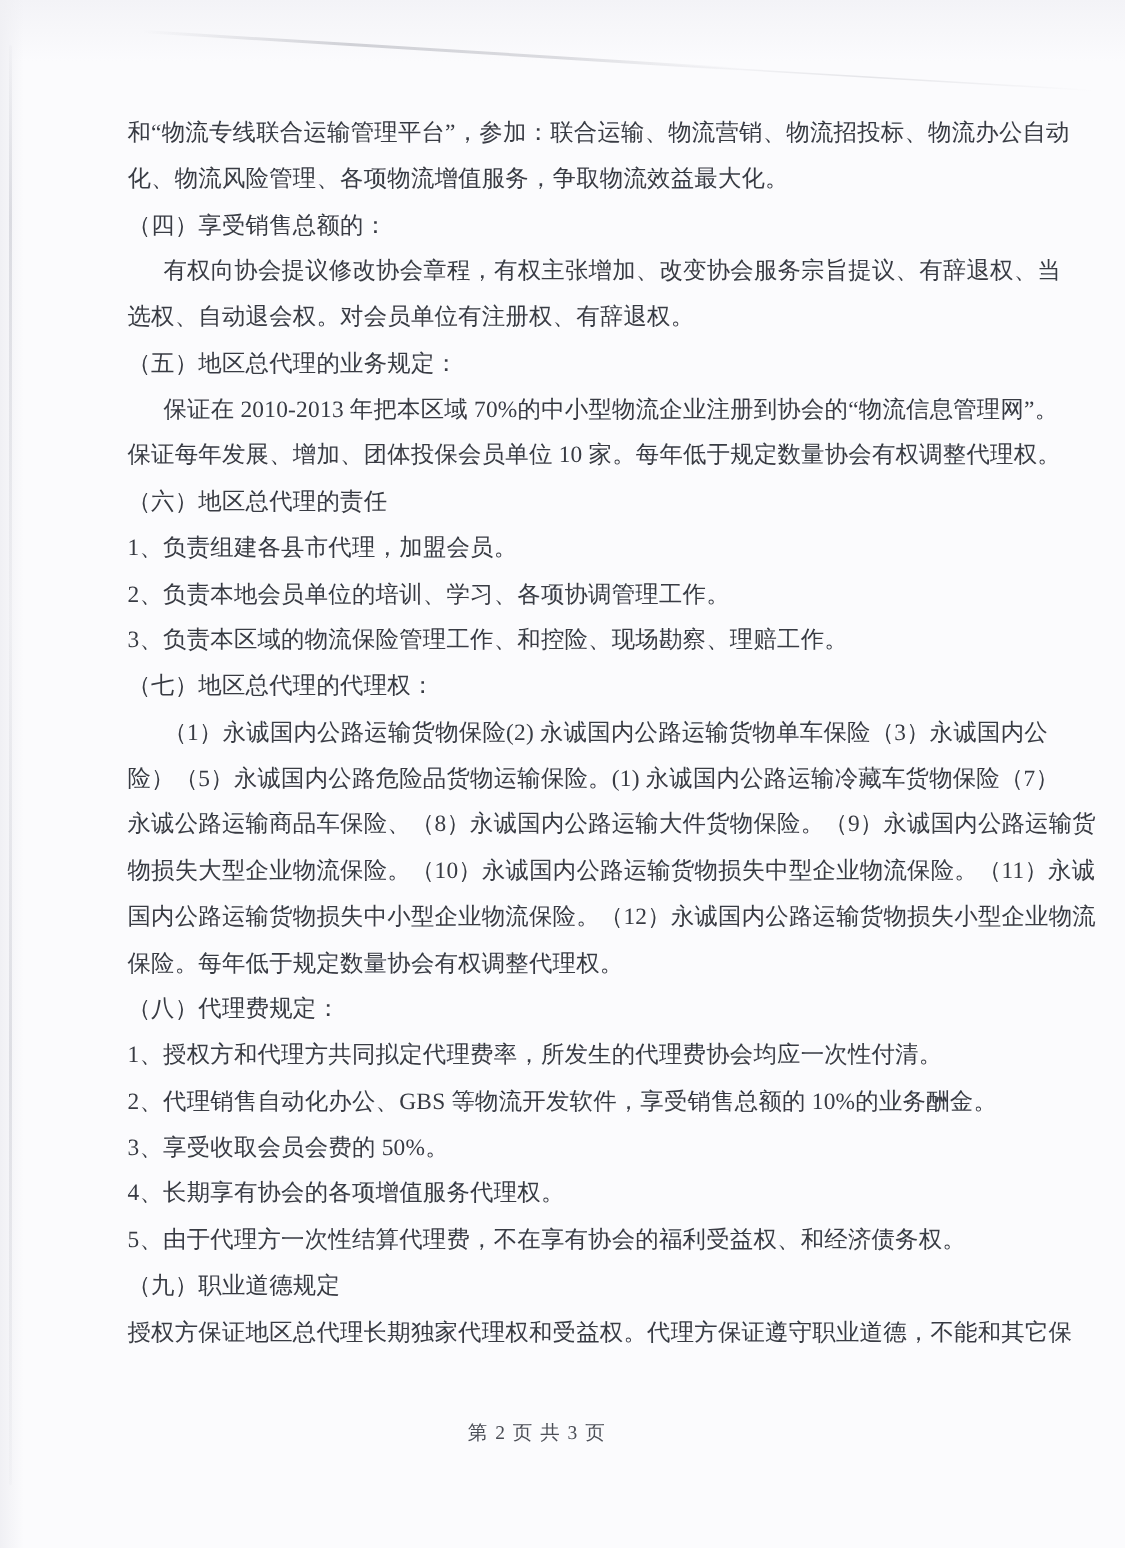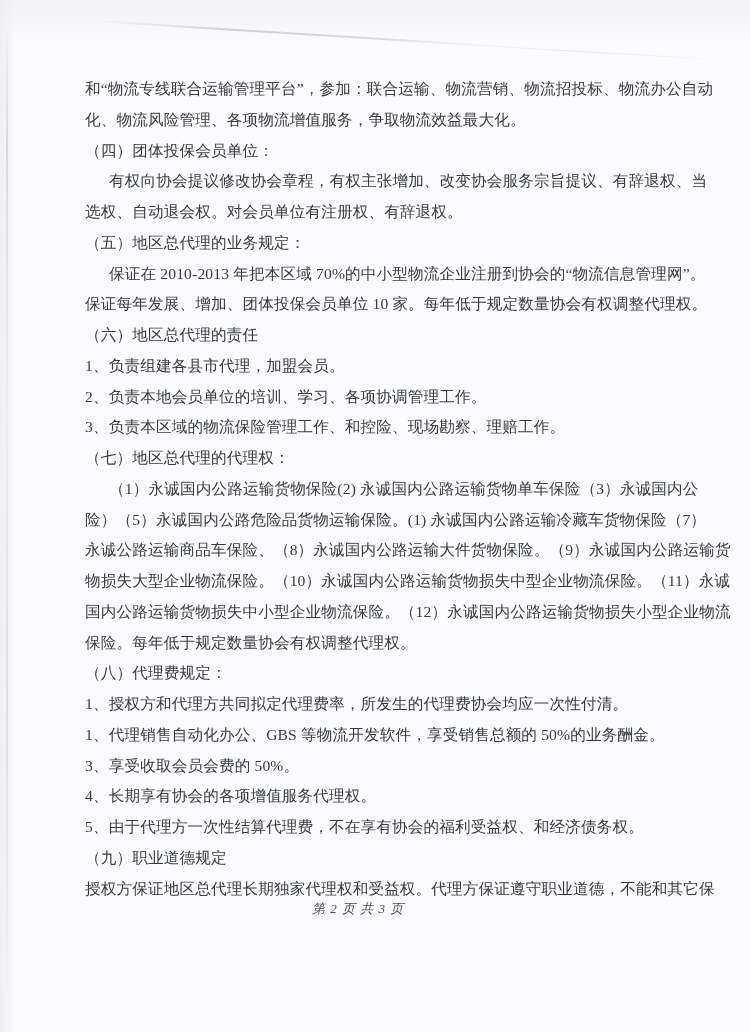--- a/index.html
+++ b/index.html
@@ -77,62 +77,61 @@
   .line {
     height: 30.75px;
     line-height: 30.75px;
     white-space: nowrap;
   }
   .line.indent {
     padding-left: 24px;
   }
   .page-footer {
     position: absolute;
-    left: 0; top: 900px;
+    left: 0; top: 946px;
     width: 716px;
     text-align: center;
     font-size: 13px;
     color: #4a4d55;
     letter-spacing: 1px;
-    font-style: italic;
   }
 </style>
 </head>
 <body>
 
 <div class="scan-page">
   <div class="top-band"></div>
   <div class="edge-left"></div>
   <div class="edge-line"></div>
   <div class="crease"></div>
   <div class="crease2"></div>
 
   <div class="doc-body">
       <div class="line">和“物流专线联合运输管理平台”，参加：联合运输、物流营销、物流招投标、物流办公自动</div>
       <div class="line">化、物流风险管理、各项物流增值服务，争取物流效益最大化。</div>
-      <div class="line">（四）团体投保会员单位：</div>
+      <div class="line">（四）享受销售总额的：</div>
       <div class="line indent">有权向协会提议修改协会章程，有权主张增加、改变协会服务宗旨提议、有辞退权、当</div>
       <div class="line">选权、自动退会权。对会员单位有注册权、有辞退权。</div>
       <div class="line">（五）地区总代理的业务规定：</div>
       <div class="line indent">保证在 2010-2013 年把本区域 70%的中小型物流企业注册到协会的“物流信息管理网”。</div>
       <div class="line">保证每年发展、增加、团体投保会员单位 10 家。每年低于规定数量协会有权调整代理权。</div>
       <div class="line">（六）地区总代理的责任</div>
       <div class="line">1、负责组建各县市代理，加盟会员。</div>
       <div class="line">2、负责本地会员单位的培训、学习、各项协调管理工作。</div>
       <div class="line">3、负责本区域的物流保险管理工作、和控险、现场勘察、理赔工作。</div>
       <div class="line">（七）地区总代理的代理权：</div>
       <div class="line indent">（1）永诚国内公路运输货物保险(2) 永诚国内公路运输货物单车保险（3）永诚国内公</div>
       <div class="line">险）（5）永诚国内公路危险品货物运输保险。(1) 永诚国内公路运输冷藏车货物保险（7）</div>
       <div class="line">永诚公路运输商品车保险、（8）永诚国内公路运输大件货物保险。（9）永诚国内公路运输货</div>
       <div class="line">物损失大型企业物流保险。（10）永诚国内公路运输货物损失中型企业物流保险。（11）永诚</div>
       <div class="line">国内公路运输货物损失中小型企业物流保险。（12）永诚国内公路运输货物损失小型企业物流</div>
       <div class="line">保险。每年低于规定数量协会有权调整代理权。</div>
       <div class="line">（八）代理费规定：</div>
       <div class="line">1、授权方和代理方共同拟定代理费率，所发生的代理费协会均应一次性付清。</div>
-      <div class="line">1、代理销售自动化办公、GBS 等物流开发软件，享受销售总额的 50%的业务酬金。</div>
+      <div class="line">2、代理销售自动化办公、GBS 等物流开发软件，享受销售总额的 10%的业务酬金。</div>
       <div class="line">3、享受收取会员会费的 50%。</div>
       <div class="line">4、长期享有协会的各项增值服务代理权。</div>
       <div class="line">5、由于代理方一次性结算代理费，不在享有协会的福利受益权、和经济债务权。</div>
       <div class="line">（九）职业道德规定</div>
       <div class="line">授权方保证地区总代理长期独家代理权和受益权。代理方保证遵守职业道德，不能和其它保</div>
     </div>
 
   <div class="page-footer">第 2 页 共 3 页</div>
 </div>
 

